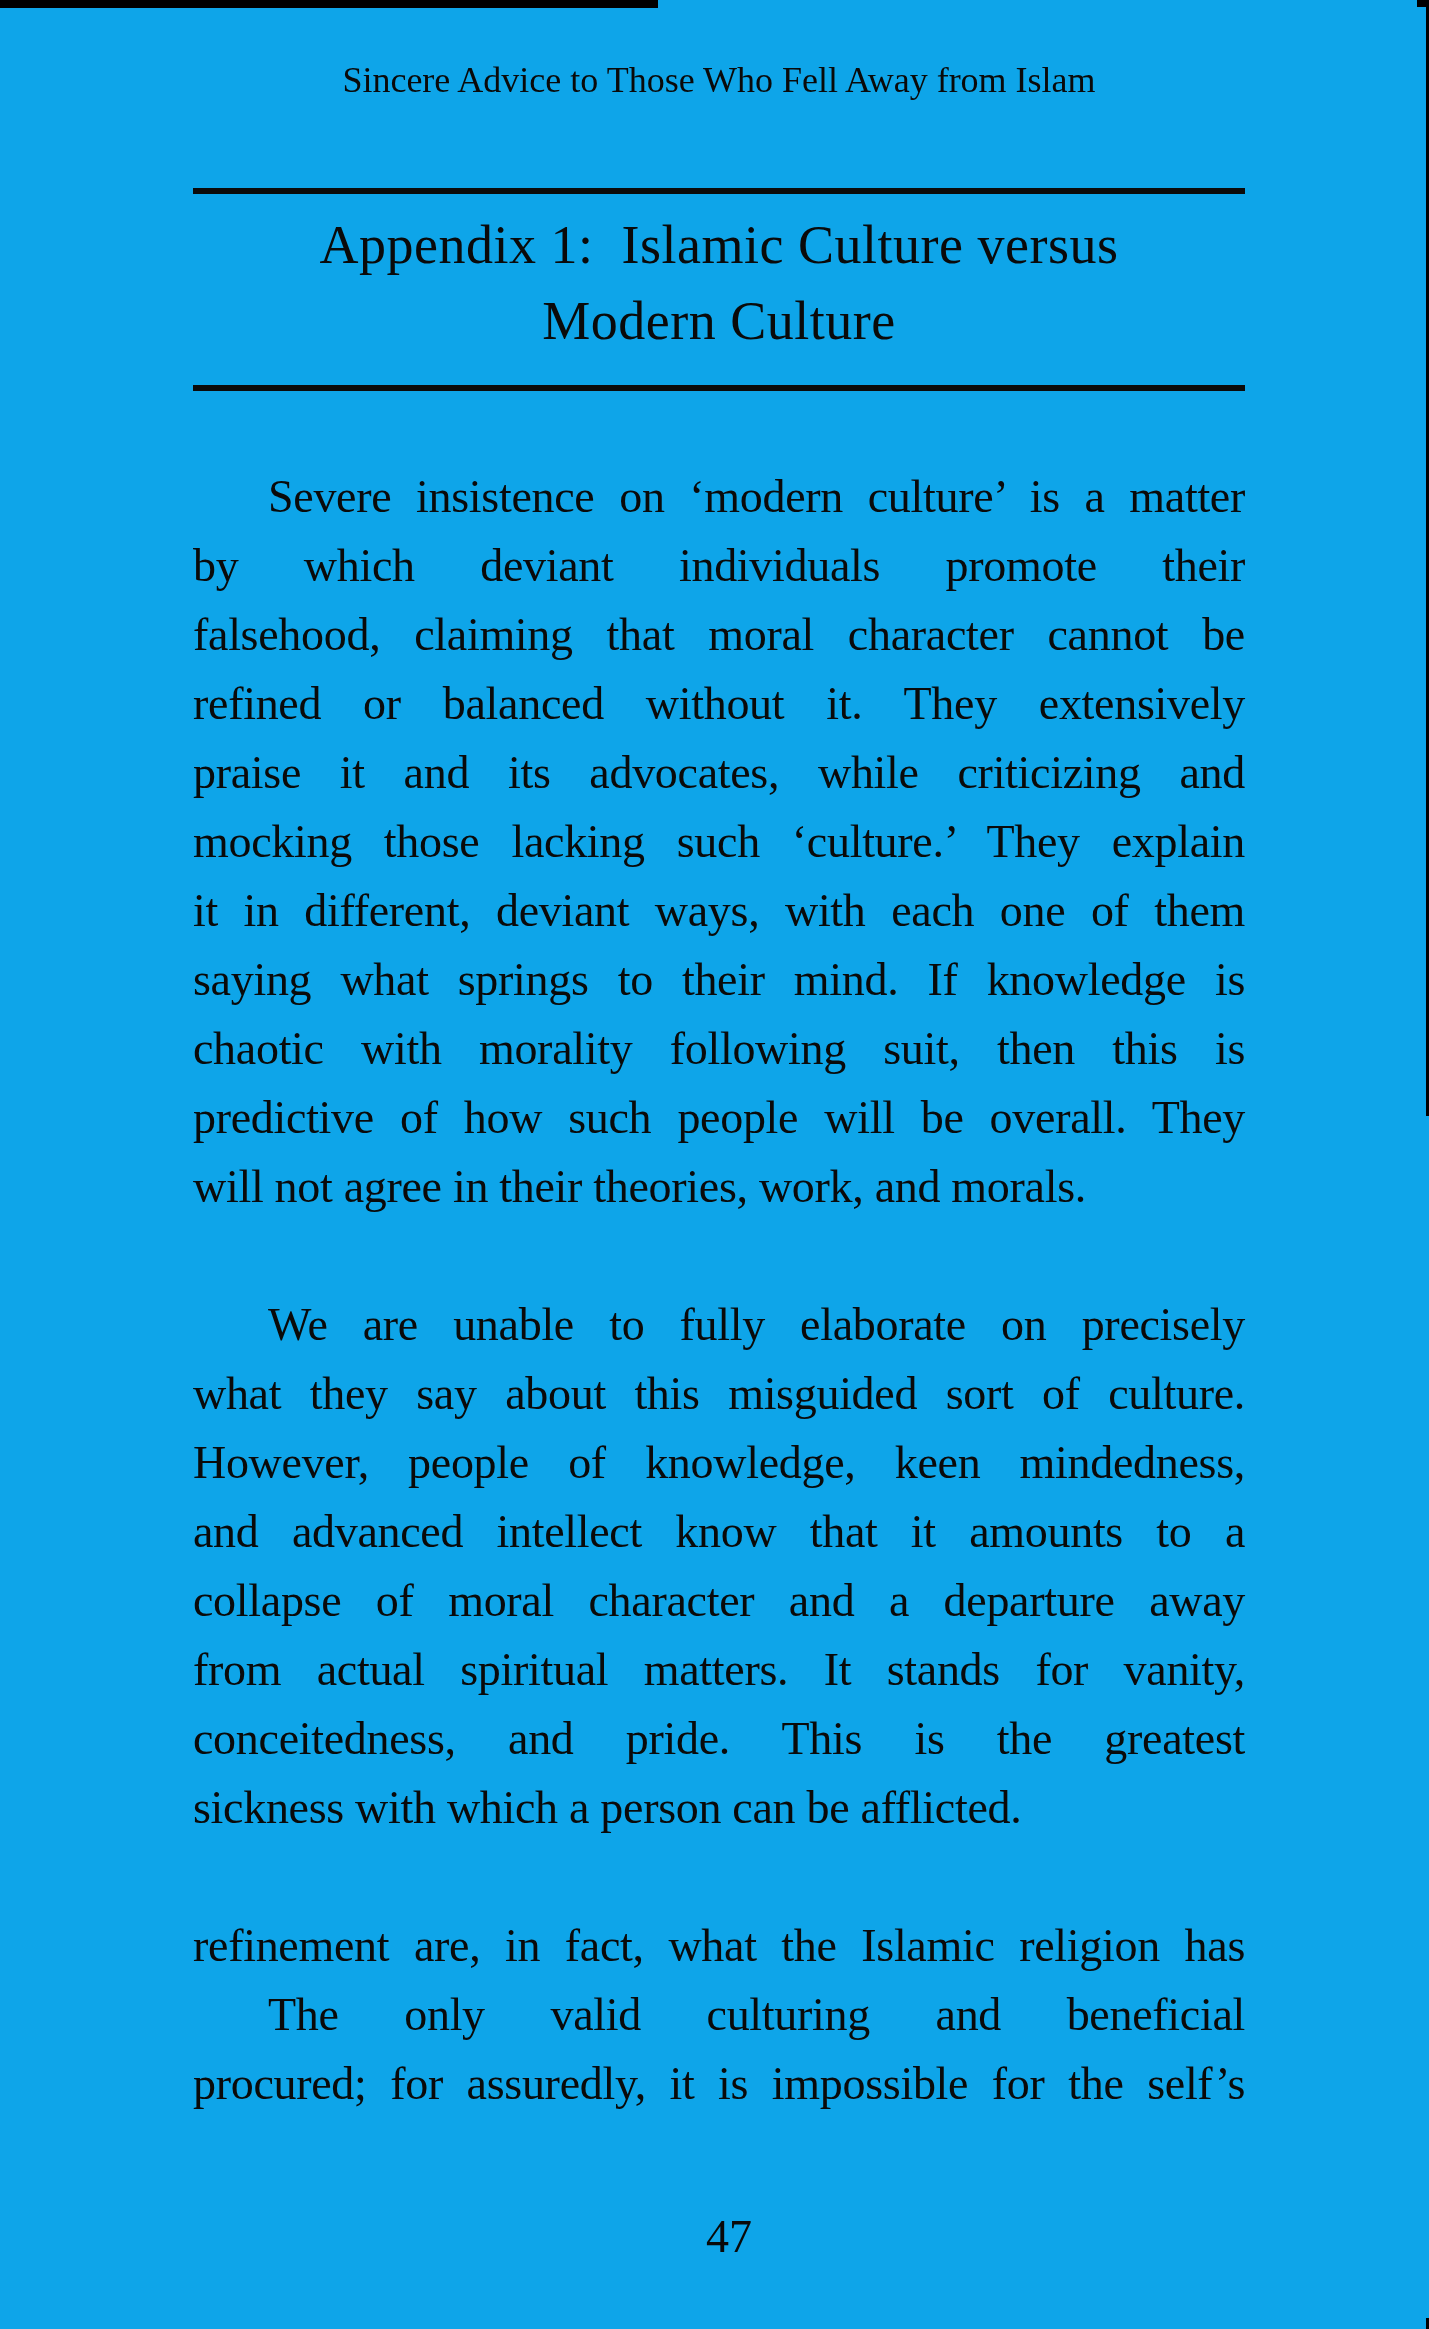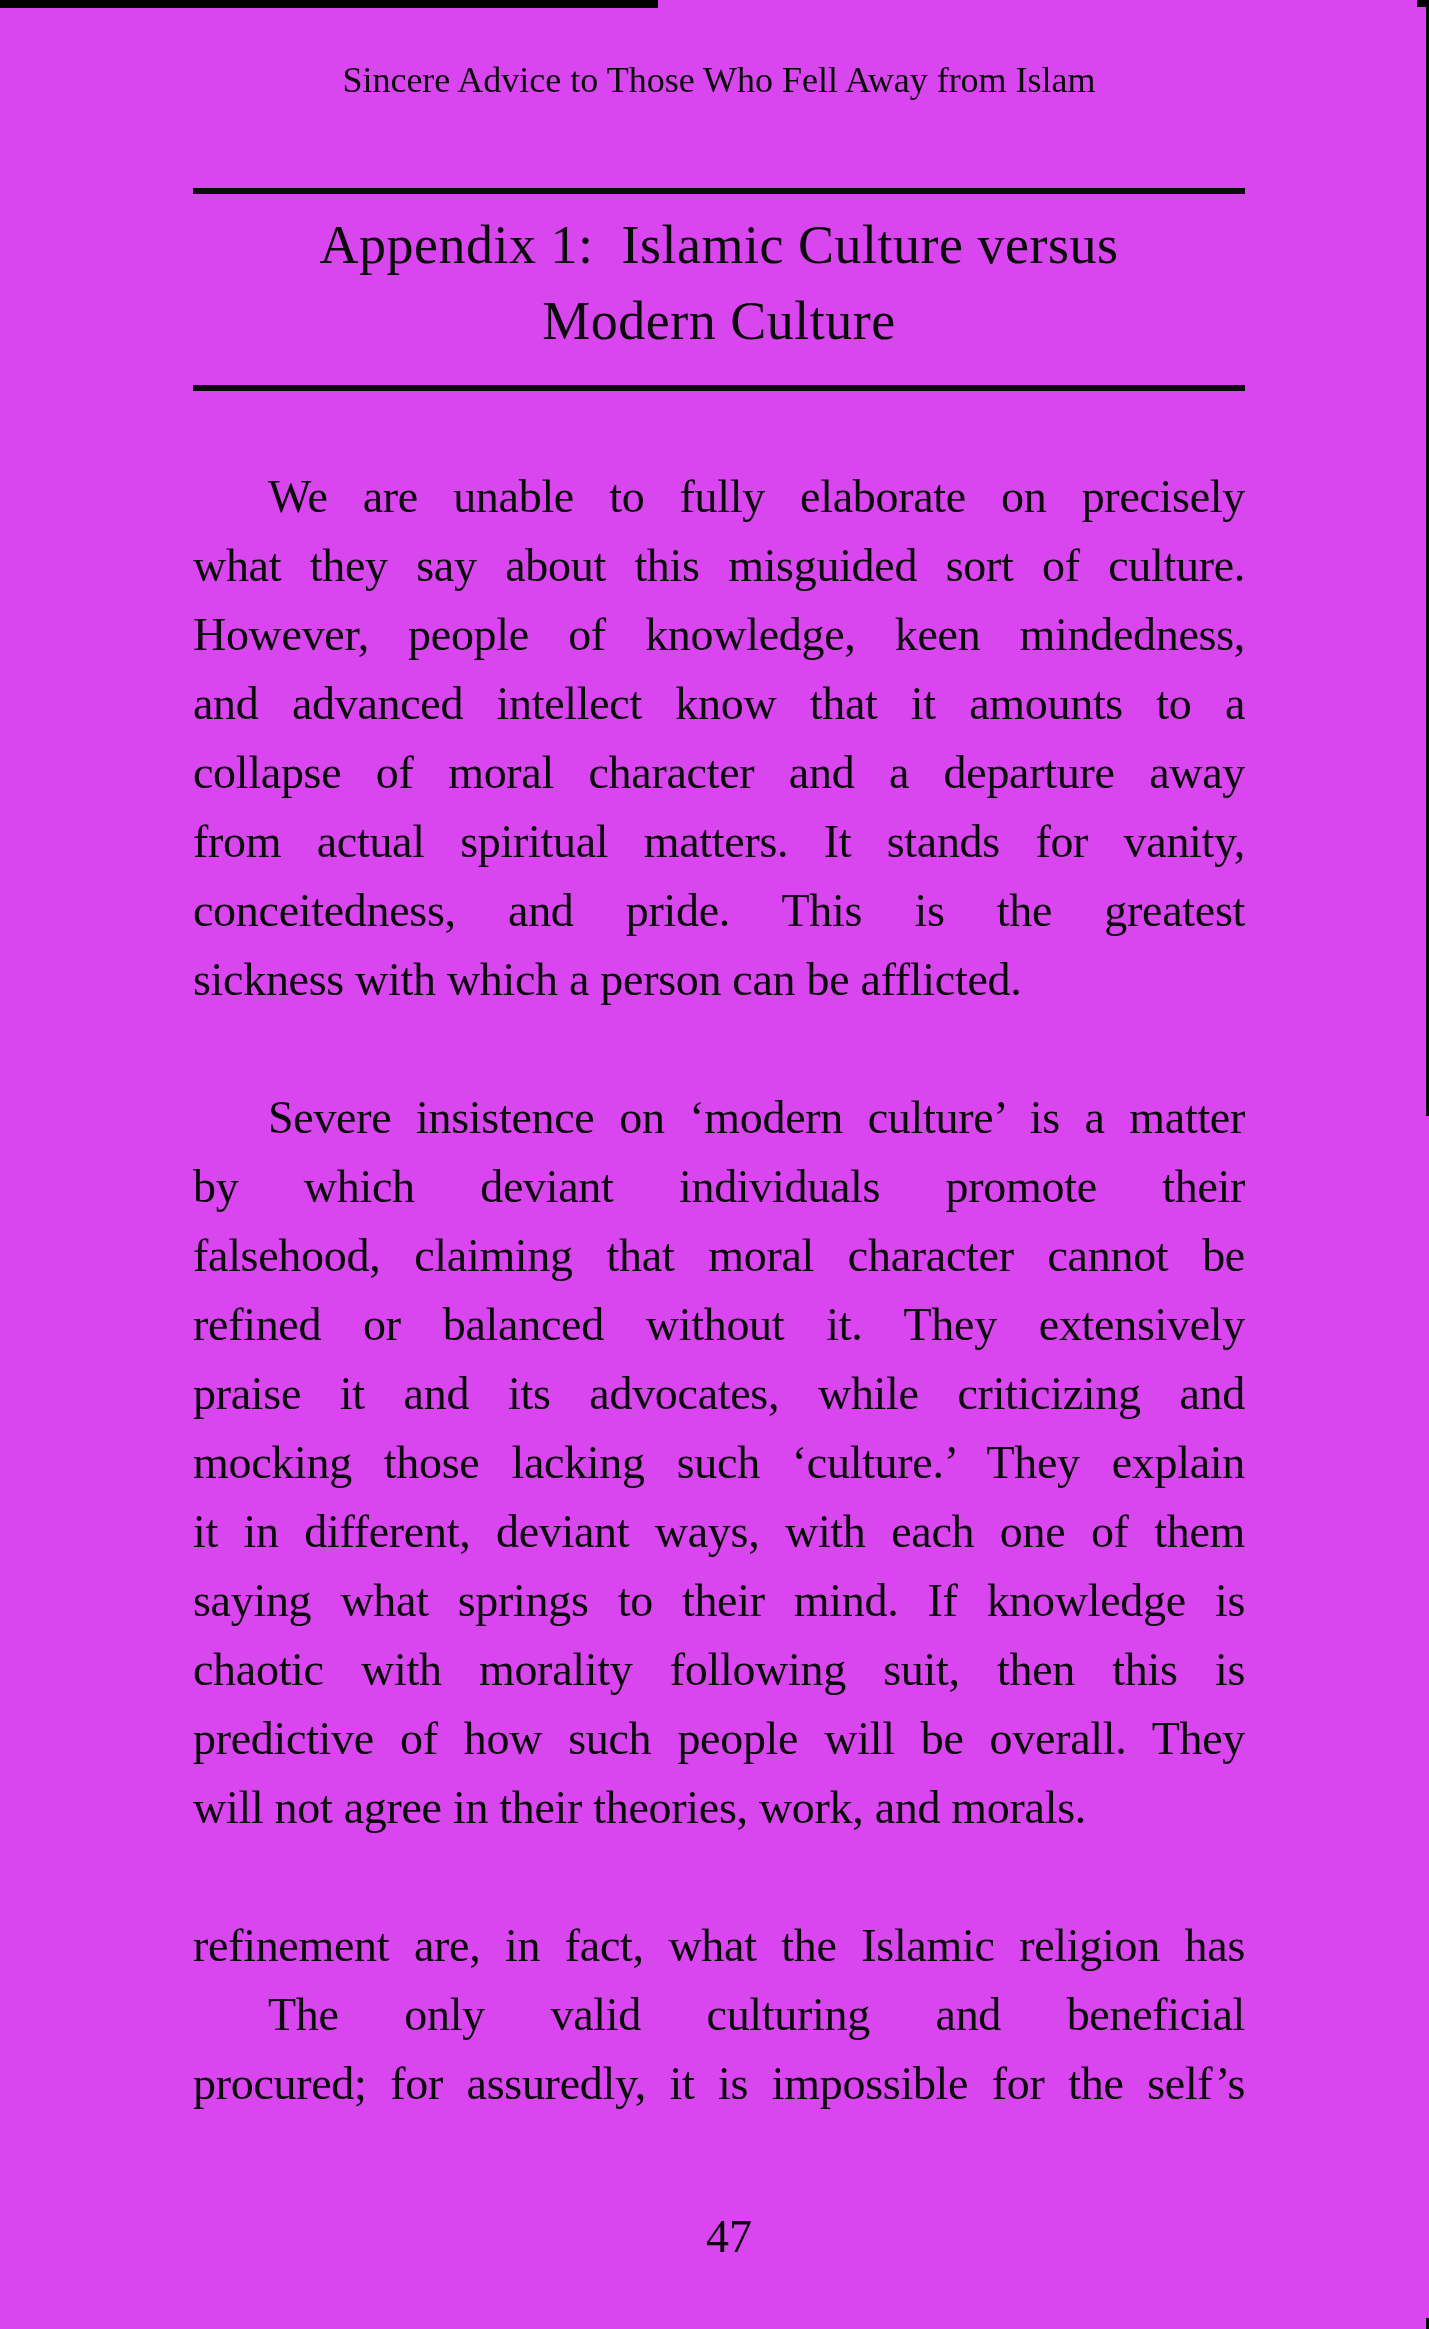--- a/index.html
+++ b/index.html
@@ -4,21 +4,21 @@
 <style>
   html, body {
     margin: 0;
     padding: 0;
     background: #ffffff;
   }
   .page {
     position: relative;
     width: 1429px;
     height: 2329px;
-    background: #d946ef;
+    background: #0ea5e9;
     font-family: "Liberation Serif", serif;
     color: #0a0a0a;
     overflow: hidden;
   }
   
   .artifact {
     position: absolute;
     background: #000000;
   }
   .artifact-top-bar      { left: 0;      top: 0;      width: 658px; height: 8px; }
@@ -105,43 +105,43 @@
 
   <div class="appendix-heading">
     <div>Appendix 1:&nbsp; Islamic Culture versus</div>
     <div>Modern Culture</div>
   </div>
 
   <div class="rule rule-bottom"></div>
 
   <div class="body-text">
       <div class="para">
-        <div class="bline indent">We are unable to fully elaborate on precisely</div>
-        <div class="bline">what they say about this misguided sort of culture.</div>
-        <div class="bline">However, people of knowledge, keen mindedness,</div>
-        <div class="bline">and advanced intellect know that it amounts to a</div>
-        <div class="bline">collapse of moral character and a departure away</div>
-        <div class="bline">from actual spiritual matters. It stands for vanity,</div>
-        <div class="bline">conceitedness, and pride. This is the greatest</div>
-        <div class="bline lastline">sickness with which a person can be afflicted.</div>
-      </div>
-      <div class="para">
         <div class="bline indent">Severe insistence on ‘modern culture’ is a matter</div>
         <div class="bline">by which deviant individuals promote their</div>
         <div class="bline">falsehood, claiming that moral character cannot be</div>
         <div class="bline">refined or balanced without it. They extensively</div>
         <div class="bline">praise it and its advocates, while criticizing and</div>
         <div class="bline">mocking those lacking such ‘culture.’ They explain</div>
         <div class="bline">it in different, deviant ways, with each one of them</div>
         <div class="bline">saying what springs to their mind. If knowledge is</div>
         <div class="bline">chaotic with morality following suit, then this is</div>
         <div class="bline">predictive of how such people will be overall. They</div>
         <div class="bline lastline">will not agree in their theories, work, and morals.</div>
       </div>
       <div class="para">
+        <div class="bline indent">We are unable to fully elaborate on precisely</div>
+        <div class="bline">what they say about this misguided sort of culture.</div>
+        <div class="bline">However, people of knowledge, keen mindedness,</div>
+        <div class="bline">and advanced intellect know that it amounts to a</div>
+        <div class="bline">collapse of moral character and a departure away</div>
+        <div class="bline">from actual spiritual matters. It stands for vanity,</div>
+        <div class="bline">conceitedness, and pride. This is the greatest</div>
+        <div class="bline lastline">sickness with which a person can be afflicted.</div>
+      </div>
+      <div class="para">
         <div class="bline">refinement are, in fact, what the Islamic religion has</div>
         <div class="bline indent">The only valid culturing and beneficial</div>
         <div class="bline">procured; for assuredly, it is impossible for the self’s</div>
       </div>
     </div>
 
   <div class="page-number">47</div>
 
 </div>
 

